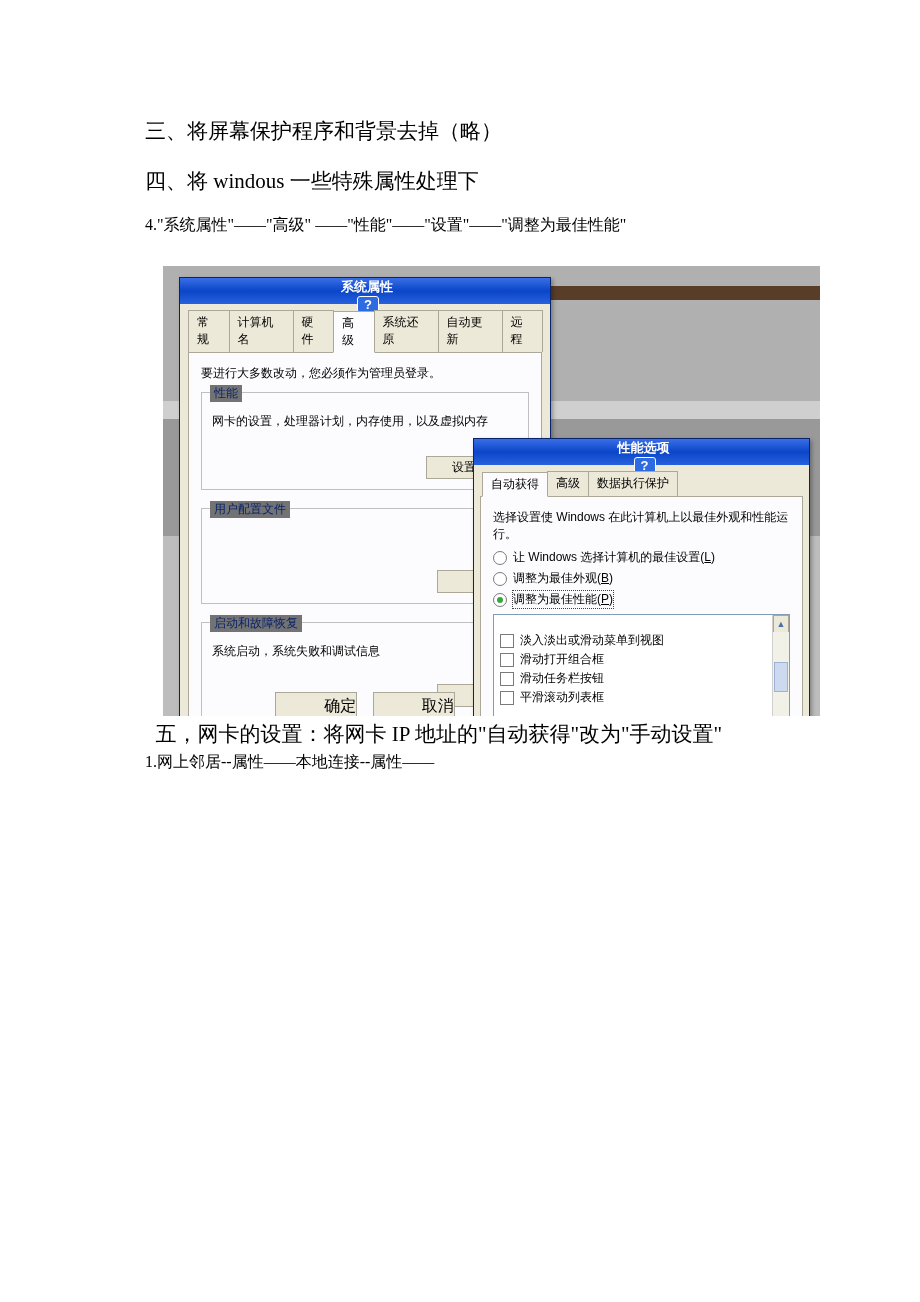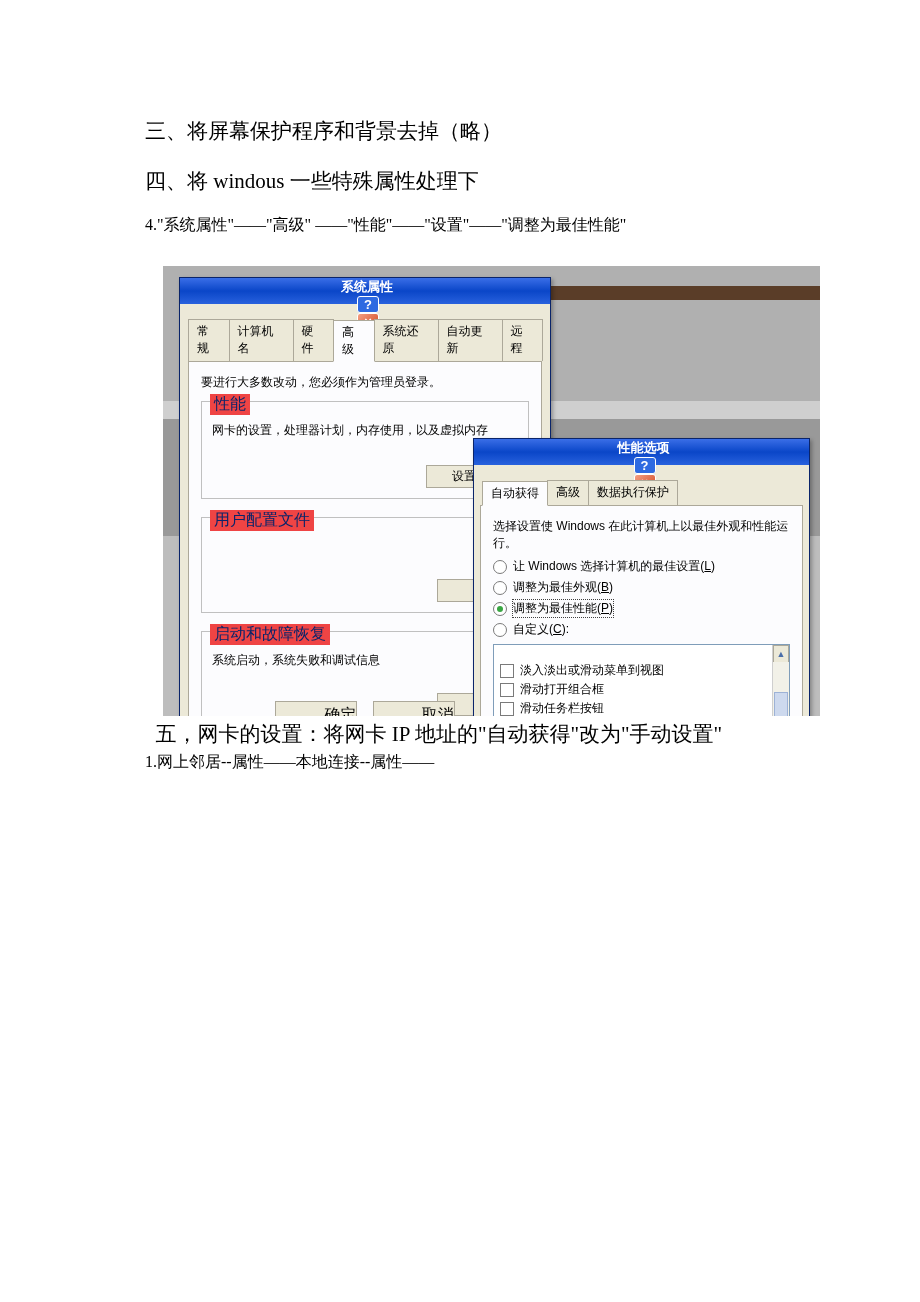--- a/index.html
+++ b/index.html
@@ -53,38 +53,38 @@
   }
   .titlebar .t-text { flex:1; font-size:13px; }
   .tb-btn {
     width:20px; height:20px; margin-left:2px; border:1px solid #fff; border-radius:3px;
     display:flex; align-items:center; justify-content:center; font-weight:bold; font-size:13px;
   }
   .tb-help { background:#2e6ae1; }
   .tb-close { background:#e46a4a; background:linear-gradient(135deg,#f59f82,#d24a25); }
   
   .tabstrip {
-    display:flex; padding:15px 8px 0 8px; background:#ece9d8;
+    display:flex; padding:6px 8px 0 8px; background:#ece9d8;
     font-size:12px;
   }
   .tab {
     padding:3px 8px; border:1px solid #aca899; border-bottom:none; background:#ece9d8;
     margin-right:-1px; position:relative;
   }
   .tab.active { background:#fcfcfe; z-index:2; border-bottom:1px solid #fcfcfe; top:1px; }
   .tab-panel {
     margin:0 8px 8px 8px; border:1px solid #aca899; background:#fcfcfe;
     padding:10px 12px; height:360px; position:relative;
   }
   .panel-note { font-size:12px; margin:2px 0 10px 0; }
   .groupbox {
     border:1px solid #c0c0c0; position:relative; padding:20px 10px 12px 10px; margin:10px 0 18px 0;
   }
   .groupbox .legend {
-    position:absolute; top:-8px; left:8px; background:#ef4444; padding:0 4px; color:#0a246a; font-size:16px;
+    position:absolute; top:-8px; left:8px; background:#737373; padding:0 4px; color:#0a246a; font-size:12px;
   }
   .gb-text { font-size:12px; color:#000; }
   .gb-btn {
     position:absolute; right:10px; bottom:10px;
     min-width:70px; padding:2px 10px; border:1px solid #aca899; background:#ece9d8;
     font-size:12px; text-align:center;
   }
   .gb-btn.cut { right:-1px; }
   .winbtn {
     min-width:80px; padding:3px 0; border:1px solid #aca899; background:#ece9d8;
@@ -205,24 +205,20 @@
           <span class="lbl"><span>让 Windows 选择计算机的最佳设置(</span><span class="u">L</span><span>)</span></span>
         </div>
         <div class="radio-row">
           <span class="r"></span>
           <span class="lbl"><span>调整为最佳外观(</span><span class="u">B</span><span>)</span></span>
         </div>
         <div class="radio-row">
           <span class="r sel"></span>
           <span class="lbl sel"><span>调整为最佳性能(</span><span class="u">P</span><span>)</span></span>
         </div>
-        <div class="radio-row">
-          <span class="r"></span>
-          <span class="lbl"><span>自定义(</span><span class="u">C</span><span>):</span></span>
-        </div>
 
         <div class="checklist">
           <div class="cl-item">
               <span class="cb"></span>
               <span>淡入淡出或滑动菜单到视图</span>
             </div>
           <div class="cl-item">
               <span class="cb"></span>
               <span>滑动打开组合框</span>
             </div>

